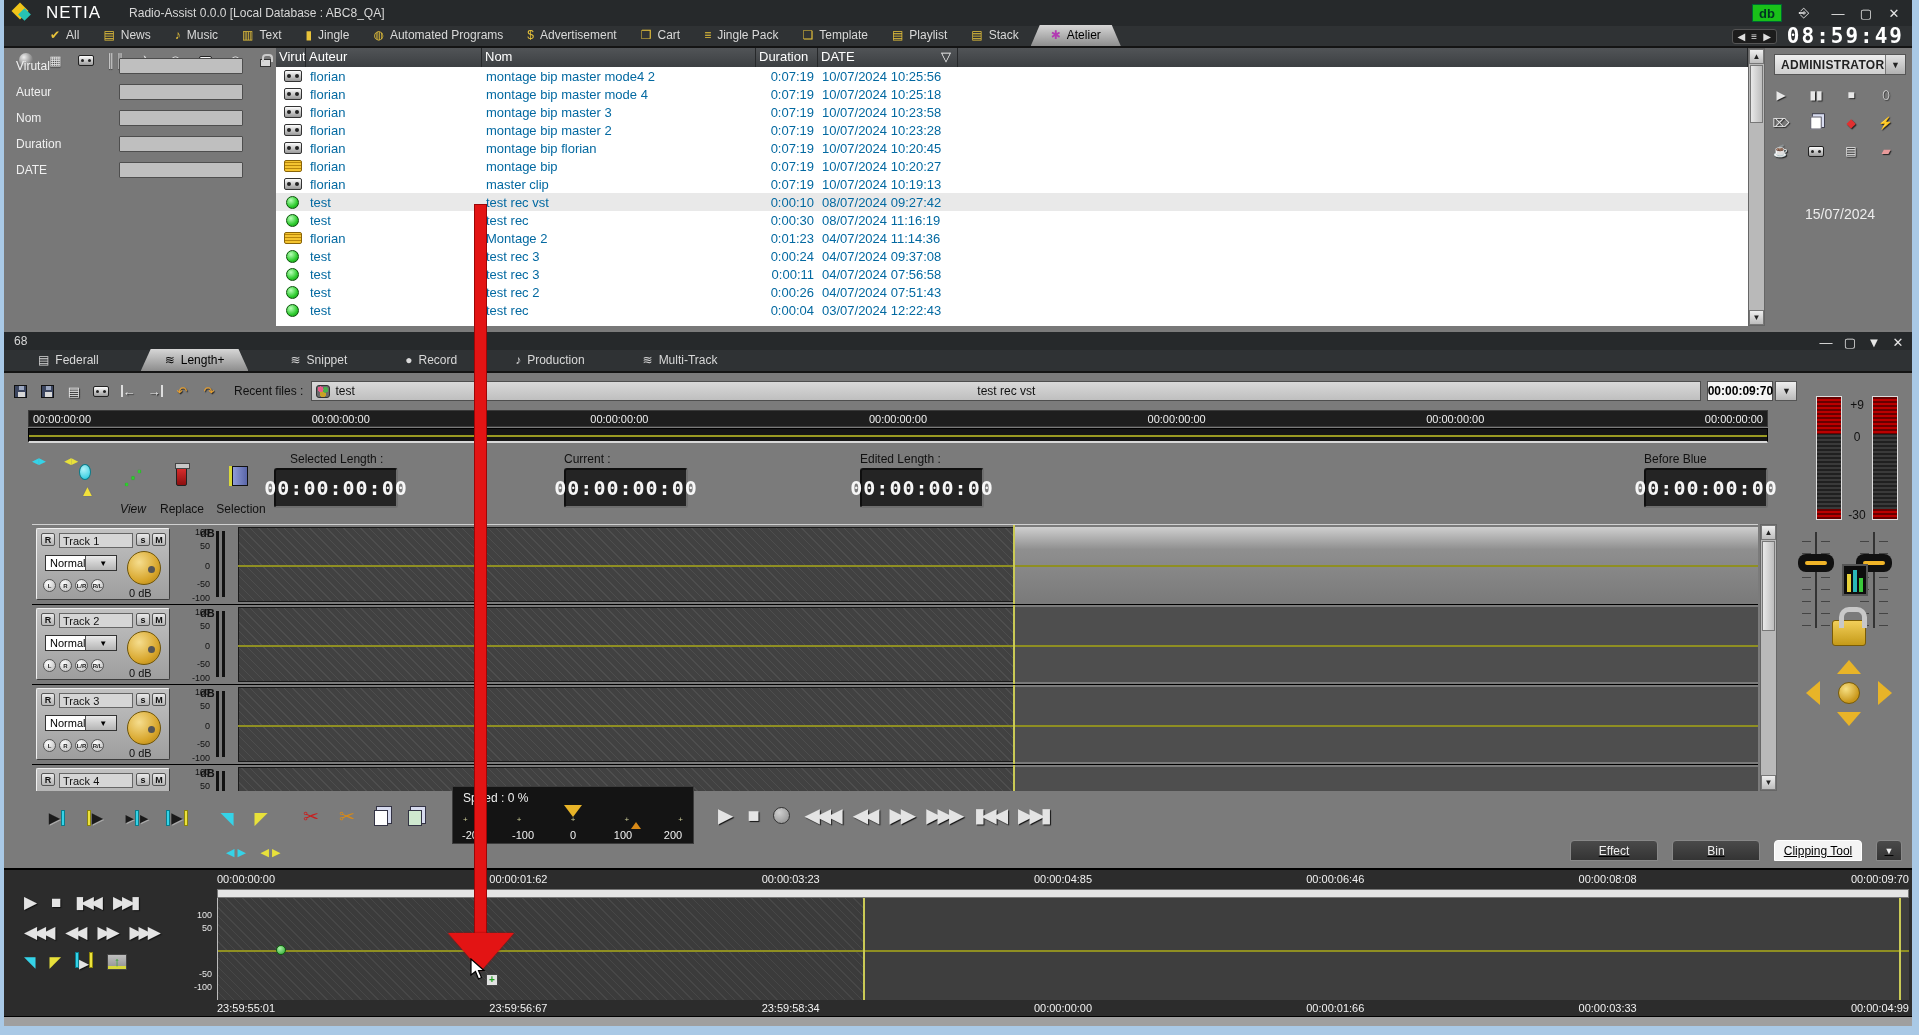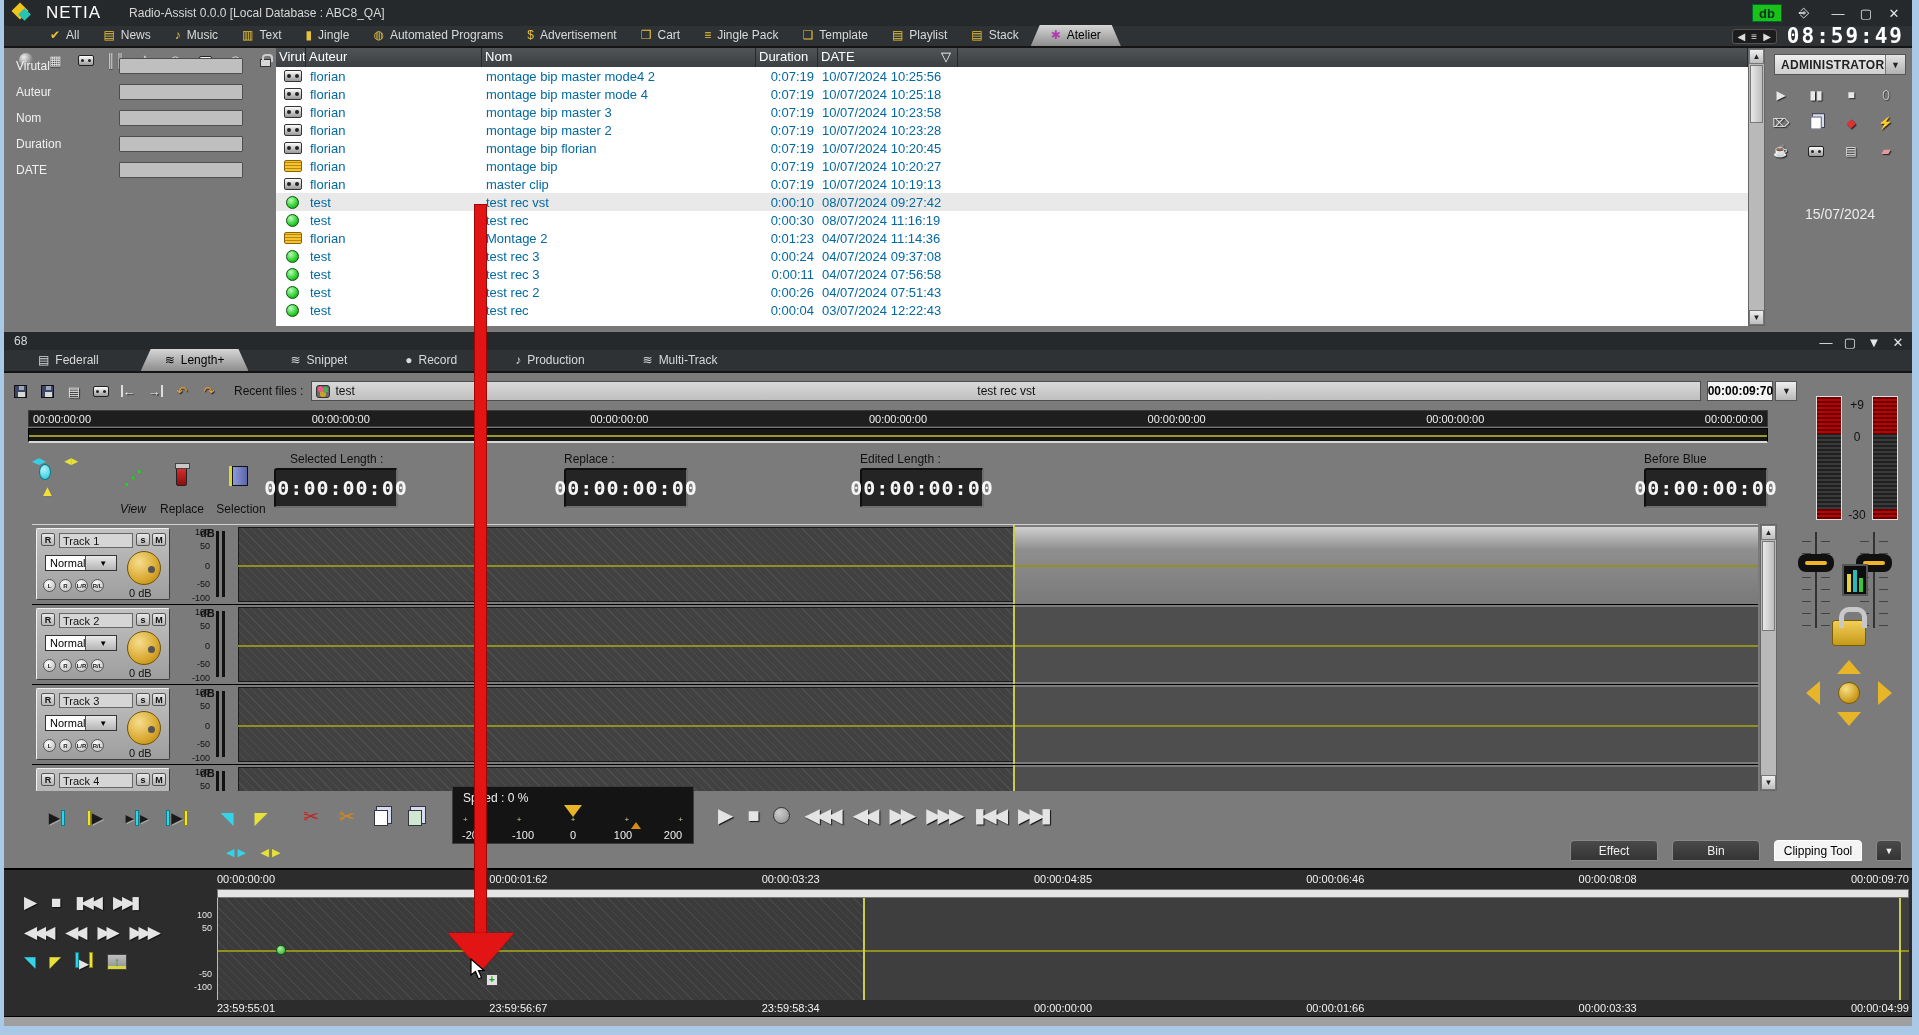--- a/index.html
+++ b/index.html
@@ -66,21 +66,21 @@
 
   
   .userbox { position:absolute; left:1770px; top:6px; width:132px; height:21px; background:linear-gradient(#efefef,#cfcfcf); border:1px solid #555; display:flex; align-items:center; }
   .userbox .uname { flex:1; font-size:12px; font-weight:bold; color:#222; padding-left:6px; letter-spacing:0.3px; }
   .userbox .udrop { width:20px; height:19px; background:linear-gradient(#e2e2e2,#b2b2b2); border-left:1px solid #777; color:#222; font-size:9px; display:flex; align-items:center; justify-content:center; }
   .rpanel-icons { position:absolute; left:1766px; top:38px; width:140px; display:grid; grid-template-columns:repeat(4,1fr); row-gap:10px; }
   .rpanel-icons .pi { width:22px; height:18px; display:flex; align-items:center; justify-content:center; color:#e8e8e8; font-size:12px; text-shadow:1px 1px 1px #222; }
   .sessiondate { position:absolute; left:1766px; top:158px; width:140px; text-align:center; color:#ededed; font-size:14px; }
 
   
-  .editor { position:absolute; left:0; top:332px; width:100%; height:694px; background:#7b7b7b; }
+  .editor { position:absolute; left:0; top:332px; width:100%; height:694px; background:#7b7b7b;padding-left:40px; }
   .etitle { position:absolute; left:0; top:0; width:100%; height:18px; background:#26292b; color:#d8d8d8; font-size:12px; }
   .etabs { position:absolute; left:0; top:18px; width:100%; height:23px; background:#2f3234; border-bottom:2px solid #141414; display:flex; align-items:flex-end; padding-left:18px; }
   .etab { display:flex; align-items:center; gap:6px; color:#d9d9d9; font-size:12px; padding:3px 16px 4px 16px; height:22px; }
   .etab.active { background:linear-gradient(#d6d6d6,#8d8d8d); color:#000; clip-path:polygon(10px 0,calc(100% - 10px) 0,100% 100%,0 100%); padding:3px 24px 4px 24px; }
   .eticon { font-size:12px; }
 
   
   .etoolbar { position:absolute; left:0; top:43px; width:100%; height:32px; display:flex; align-items:center; }
   .tbi { width:22px; height:19px; margin-left:5px; display:inline-flex; align-items:center; justify-content:center; font-size:13px; color:#e9e9e9; text-shadow:1px 1px 1px #222; }
   .disk { width:13px; height:13px; background:#3c4660; border:1px solid #111; position:relative; }
@@ -174,21 +174,21 @@
   .speedpanel { position:absolute; left:448px; top:-12px; width:242px; height:58px; background:#141414; border:1px solid #3c3c3c; }
   .speedpanel .slabel { position:absolute; left:10px; top:4px; color:#f0f0f0; font-size:12px; }
   .speedpanel .ptr { position:absolute; left:50%; top:18px; transform:translateX(-50%); width:0; height:0; border-left:9px solid transparent; border-right:9px solid transparent; border-top:12px solid #e8b428; }
   .speedpanel .ticks { position:absolute; left:10px; right:10px; top:28px; display:flex; justify-content:space-between; color:#cfcf9a; font-size:8px; }
   .speedpanel .nums { position:absolute; left:2px; right:2px; bottom:2px; display:flex; justify-content:space-between; color:#f0f0f0; font-size:11px; }
   .speedpanel .nums span { width:36px; text-align:center; }
   .speedpanel .microptr { position:absolute; left:178px; bottom:14px; width:0; height:0; border-left:5px solid transparent; border-right:5px solid transparent; border-bottom:7px solid #d88a18; }
   .transport { position:absolute; top:0; height:34px; display:flex; align-items:center; }
   .tr-g { font-size:20px; letter-spacing:-4px; margin-right:14px; color:#e4e4e4; text-shadow:1px 1px 1px #111; }
   .reccirc { width:17px; height:17px; border-radius:50%; background:radial-gradient(circle at 35% 30%,#cfcfcf,#8a8a8a); border:1px solid #333; margin-right:14px; }
-  .panelbtns { position:absolute; right:10px; top:42px; display:flex; gap:14px; }
+  .panelbtns { position:absolute; right:10px; top:42px; display:flex; gap:14px;text-decoration:underline; }
   .pbtn { width:88px; height:21px; background:linear-gradient(#4a4a4a,#343434); border:1px solid #888; border-radius:4px 4px 0 0; color:#efefef; font-size:12px; display:flex; align-items:center; justify-content:center; }
   .pbtn.active { background:#f4f4f4; color:#000; border-color:#fff; }
   .pbtn.dd { width:26px; font-size:9px; }
 
   
   .clipper { position:absolute; left:0; top:536px; width:100%; height:148px; background:#2c2c2c; border-top:2px solid #000; }
   .cruler { position:absolute; left:213px; top:3px; width:1692px; height:15px; display:flex; justify-content:space-between; }
   .cruler span { color:#f2f2f2; font-size:11px; }
   .cmarker { position:absolute; left:213px; top:19px; width:1692px; height:9px; background:#e4e4e4; border:1px solid #777; }
   .cwave { position:absolute; left:213px; top:28px; width:1692px; height:102px; border-left:1px solid #bbb; }
@@ -653,21 +653,21 @@
           <i class="vial" style="display:block;"></i>
         </div>
     <div class="abs toollbl" style="left:150px;top:170px;width:56px;">Replace</div>
     <div class="abs" style="left:228px;top:134px;">
           <i class="selic" style="display:block;"></i>
         </div>
     <div class="abs toollbl" style="left:208px;top:170px;width:58px;">Selection</div>
 
     <div class="abs ctr-label" style="left:270px;top:120px;margin-left:16px;">Selected Length :</div>
     <div class="abs lcd" style="left:270px;top:136px;width:124px;height:40px;font-size:20px;">00:00:00:00</div>
-    <div class="abs ctr-label" style="left:560px;top:120px;">Replace :</div>
+    <div class="abs ctr-label" style="left:560px;top:120px;">Current :</div>
     <div class="abs lcd" style="left:560px;top:136px;width:124px;height:40px;font-size:20px;">00:00:00:00</div>
     <div class="abs ctr-label" style="left:856px;top:120px;">Edited Length :</div>
     <div class="abs lcd" style="left:856px;top:136px;width:124px;height:40px;font-size:20px;">00:00:00:00</div>
     <div class="abs ctr-label" style="left:1640px;top:120px;">Before Blue</div>
     <div class="abs lcd" style="left:1640px;top:136px;width:124px;height:40px;font-size:20px;">00:00:00:00</div>
 
     <div class="meter" style="left:1812px;top:64px;"></div>
     <div class="meter" style="left:1868px;top:64px;"></div>
     <div class="mscale" style="left:1833px;top:66px;">+9</div>
     <div class="mscale" style="left:1833px;top:98px;">0</div>

